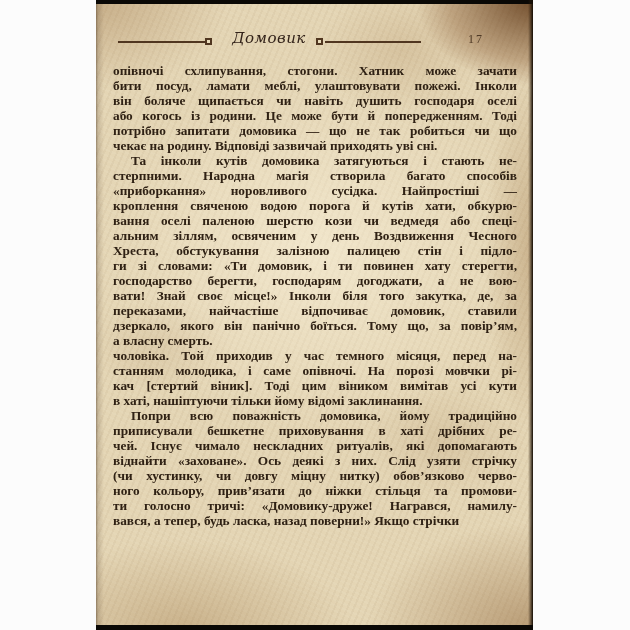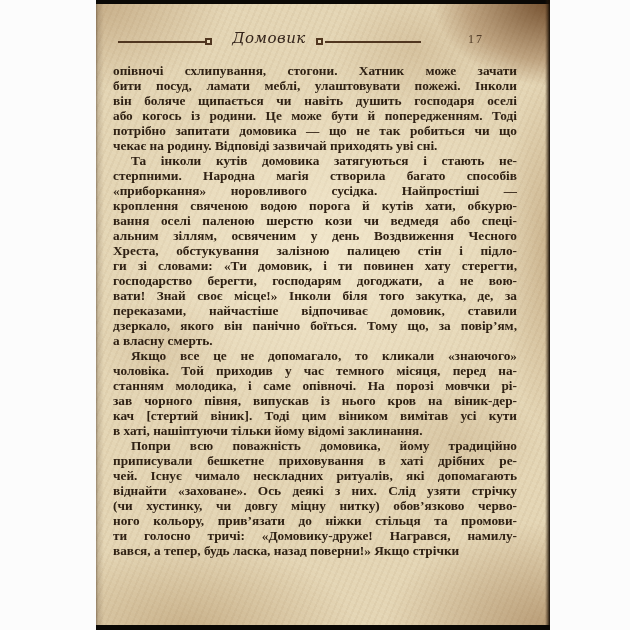--- a/index.html
+++ b/index.html
@@ -20,21 +20,20 @@
       radial-gradient(ellipse 230px 150px at 100% 100%, rgba(130,85,40,0.45), rgba(130,85,40,0) 72%),
       radial-gradient(ellipse 240px 130px at 20% 100%, rgba(150,110,60,0.35), rgba(150,110,60,0) 70%),
       radial-gradient(ellipse 190px 130px at 0% 0%, rgba(155,115,70,0.40), rgba(155,115,70,0) 70%),
       radial-gradient(ellipse 120px 90px at 70% 8%, rgba(150,108,60,0.18), rgba(150,108,60,0) 70%),
       radial-gradient(ellipse 300px 240px at 50% 40%, rgba(252,244,222,0.55), rgba(252,244,222,0) 75%),
       radial-gradient(ellipse 100px 70px at 15% 55%, rgba(140,100,55,0.12), rgba(140,100,55,0) 70%),
       radial-gradient(ellipse 120px 80px at 80% 70%, rgba(140,100,55,0.14), rgba(140,100,55,0) 70%),
       repeating-linear-gradient(113deg, rgba(110,80,45,0.05) 0 2px, rgba(110,80,45,0) 2px 6px),
       repeating-linear-gradient(23deg, rgba(255,252,240,0.05) 0 2px, rgba(255,252,240,0) 2px 5px),
       #e4d5b4;
-    padding-left: 17px;
   }
 
   
   .edge-right {
     position:absolute; top:0; right:0; width:5px; height:100%;
     background:linear-gradient(90deg, rgba(40,25,10,0) 0%, rgba(40,25,10,0.45) 45%, #140c04 100%);
   }
   .bar { position:absolute; left:0; width:100%; background:#0a0805; }
   .bar-top { top:0; height:4px; }
   .bar-bottom { bottom:0; height:5px; }
@@ -98,24 +97,22 @@
         <div class="line">кроплення свяченою водою порога й кутів хати, обкурю-</div>
         <div class="line">вання оселі паленою шерстю кози чи ведмедя або спеці-</div>
         <div class="line">альним зіллям, освяченим у день Воздвиження Чесного</div>
         <div class="line">Хреста, обстукування залізною палицею стін і підло-</div>
         <div class="line">ги зі словами: «Ти домовик, і ти повинен хату стерегти,</div>
         <div class="line">господарство берегти, господарям догоджати, а не вою-</div>
         <div class="line">вати! Знай своє місце!» Інколи біля того закутка, де, за</div>
         <div class="line">переказами, найчастіше відпочиває домовик, ставили</div>
         <div class="line">дзеркало, якого він панічно боїться. Тому що, за повір’ям,</div>
         <div class="line endp">а власну смерть.</div>
-        <div class="line ind">Якщо все це не допомагало, то кликали «знаючого»</div>
         <div class="line">чоловіка. Той приходив у час темного місяця, перед на-</div>
         <div class="line">станням молодика, і саме опівночі. На порозі мовчки рі-</div>
-        <div class="line">зав чорного півня, випускав із нього кров на віник-дер-</div>
         <div class="line">кач [стертий віник]. Тоді цим віником вимітав усі кути</div>
         <div class="line endp">в хаті, нашіптуючи тільки йому відомі заклинання.</div>
         <div class="line ind">Попри всю поважність домовика, йому традиційно</div>
         <div class="line">приписували бешкетне приховування в хаті дрібних ре-</div>
         <div class="line">чей. Існує чимало нескладних ритуалів, які допомагають</div>
         <div class="line">віднайти «заховане». Ось деякі з них. Слід узяти стрічку</div>
         <div class="line">(чи хустинку, чи довгу міцну нитку) обов’язково черво-</div>
         <div class="line">ного кольору, прив’язати до ніжки стільця та промови-</div>
         <div class="line">ти голосно тричі: «Домовику-друже! Награвся, намилу-</div>
         <div class="line endp">вався, а тепер, будь ласка, назад поверни!» Якщо стрічки</div>

